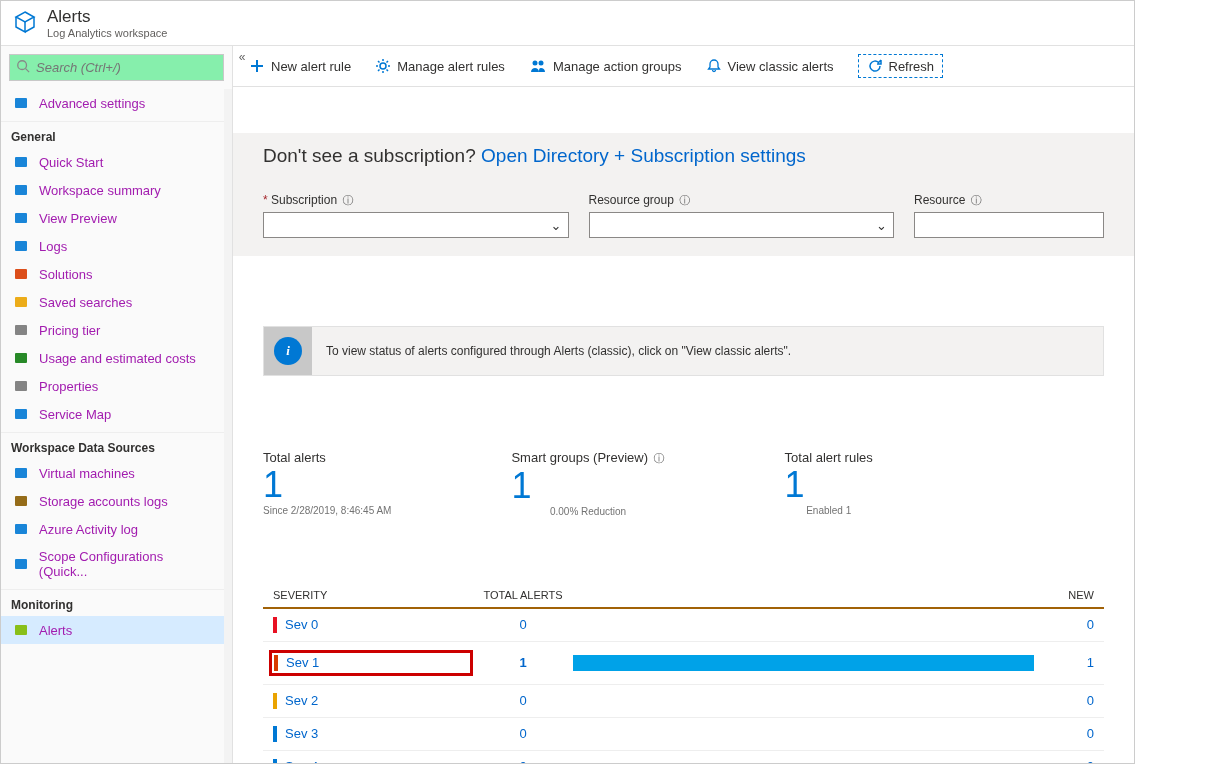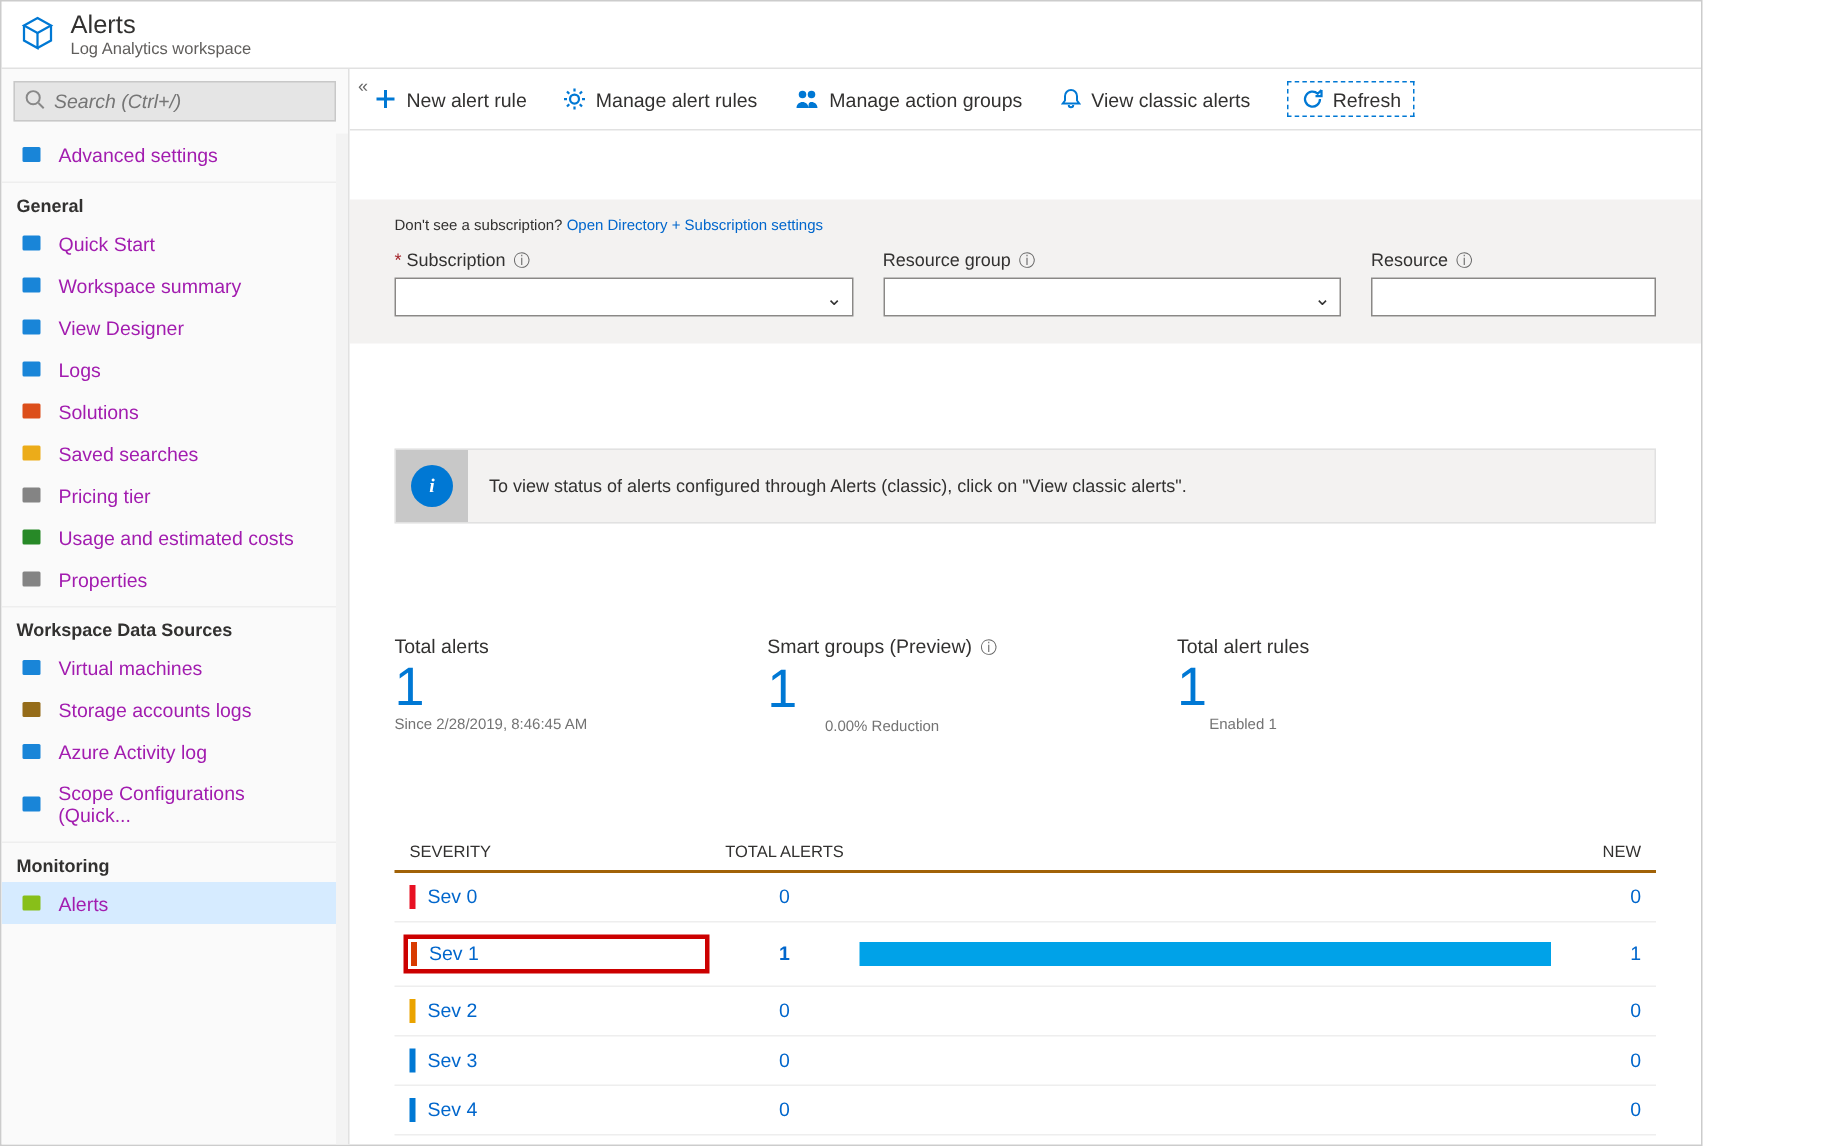--- a/index.html
+++ b/index.html
@@ -5,37 +5,37 @@
 * { box-sizing: border-box; margin: 0; padding: 0; }
 body { font-family: "Segoe UI", Arial, sans-serif; font-size: 13px; color: #323130; background: #fff; overflow: hidden; }
 .app { display: flex; flex-direction: column; width: 1135px; height: 764px; border: 1px solid #ccc; }
 .header { display: flex; align-items: center; padding: 6px 12px; border-bottom: 1px solid #e1e1e1; }
 .header .cube { color: #0078d4; margin-right: 10px; }
 .header .titleblock .title { font-size: 17px; color: #323130; }
 .header .titleblock .subtitle { font-size: 11px; color: #605e5c; }
 .body { display: flex; flex: 1; overflow: hidden; }
 .sidebar { width: 232px; border-right: 1px solid #e1e1e1; display: flex; flex-direction: column; position: relative; background: #fafafa; }
 .sidebar .collapse { position: absolute; top: 4px; right: -18px; background: #fff; width: 16px; height: 16px; text-align: center; font-size: 12px; cursor: pointer; color: #666; }
-.searchbox { margin: 8px; display: flex; align-items: center; border: 1px solid #c8c8c8; padding: 4px 6px; background: #e5e5e5; }
+.searchbox { margin: 8px; display: flex; align-items: center; border: 1px solid #c8c8c8; padding: 4px 6px; background: #86efac; }
 .searchbox .glass { color: #888; margin-right: 6px; }
 .searchbox input { border: none; outline: none; font-style: italic; font-size: 13px; flex: 1; background: transparent; }
 .sb-scroll { flex: 1; overflow-y: auto; border-right: 8px solid #f3f3f3; }
 .sb-scroll::-webkit-scrollbar { width: 16px; }
 .sb-scroll::-webkit-scrollbar-thumb { background: #c1c1c1; }
 .sb-item { display: flex; align-items: center; padding: 6px 10px; cursor: pointer; font-size: 13px; color: #a21caf; }
 .sb-item.selected { background: #d6ebff; }
 .sb-item .ic { width: 20px; margin-right: 8px; display: inline-flex; justify-content: center; color: #0078d4; }
 .sb-section { padding: 8px 10px 4px; font-size: 12px; font-weight: 600; color: #323130; border-top: 1px solid #eee; margin-top: 4px; }
 .main { flex: 1; display: flex; flex-direction: column; overflow: hidden; gap: 46px; }
 .toolbar { display: flex; align-items: center; padding: 8px 16px; gap: 24px; border-bottom: 1px solid #e1e1e1; background: #fff; }
 .tb-btn { display: flex; align-items: center; color: #323130; cursor: pointer; font-size: 13px; }
 .tb-btn .ic { color: #0078d4; margin-right: 6px; display: inline-flex; }
 .tb-btn.refresh { border: 1px dashed #0078d4; padding: 3px 8px; }
 .filterbar { background: #f3f2f1; padding: 12px 30px 18px; }
-.filterbar .hint { font-size: 10px; margin-bottom: 10px; color: #323130; }
+.filterbar .hint { font-size: 19px; margin-bottom: 26px; color: #323130; }
 .filterbar .hint a { color: #0066cc; text-decoration: none; }
 .filters { display: flex; gap: 20px; }
 .fgroup { display: flex; flex-direction: column; }
 .fgroup .lbl { font-size: 12px; margin-bottom: 4px; }
 .fgroup .lbl .star { color: #a4262c; }
 .fgroup .lbl .info { color: #666; font-size: 11px; margin-left: 2px; }
 .fgroup select, .fgroup .selbox, .fgroup input { border: 1px solid #8a8886; background: #fff; height: 26px; padding: 2px 6px; font-size: 13px; }
 .fgroup .selbox { display: flex; align-items: center; justify-content: flex-end; }
 .fgroup .selbox .chev { color: #333; }
 .infobar { margin: 24px 30px 0; display: flex; align-items: center; background: #f3f2f1; border: 1px solid #e1e1e1; }
@@ -117,21 +117,21 @@
               </svg>
             </span>
             <span>Workspace summary</span>
           </div>
           <div class="sb-item">
             <span class="ic" style="color: rgb(0, 120, 212);">
               <svg width="16" height="16" viewBox="0 0 16 16">
                 <rect x="2" y="3" width="12" height="10" rx="1" fill="#0078d4" opacity="0.9"></rect>
               </svg>
             </span>
-            <span>View Designer</span>
+            <span>View Preview</span>
           </div>
           <div class="sb-item">
             <span class="ic" style="color: rgb(0, 120, 212);">
               <svg width="16" height="16" viewBox="0 0 16 16">
                 <rect x="2" y="3" width="12" height="10" rx="1" fill="#0078d4" opacity="0.9"></rect>
               </svg>
             </span>
             <span>Logs</span>
           </div>
           <div class="sb-item">
@@ -166,20 +166,28 @@
             </span>
             <span>Usage and estimated costs</span>
           </div>
           <div class="sb-item">
             <span class="ic" style="color: rgb(119, 119, 119);">
               <svg width="16" height="16" viewBox="0 0 16 16">
                 <rect x="2" y="3" width="12" height="10" rx="1" fill="#777" opacity="0.9"></rect>
               </svg>
             </span>
             <span>Properties</span>
+          </div>
+          <div class="sb-item">
+            <span class="ic" style="color: rgb(0, 120, 212);">
+              <svg width="16" height="16" viewBox="0 0 16 16">
+                <rect x="2" y="3" width="12" height="10" rx="1" fill="#0078d4" opacity="0.9"></rect>
+              </svg>
+            </span>
+            <span>Service Map</span>
           </div>
           <div class="sb-section">Workspace Data Sources</div>
           <div class="sb-item">
             <span class="ic" style="color: rgb(0, 120, 212);">
               <svg width="16" height="16" viewBox="0 0 16 16">
                 <rect x="2" y="3" width="12" height="10" rx="1" fill="#0078d4" opacity="0.9"></rect>
               </svg>
             </span>
             <span>Virtual machines</span>
           </div>

